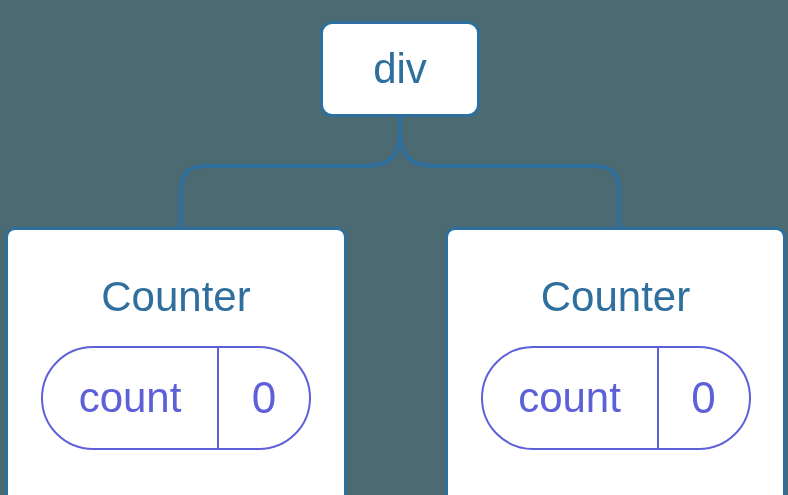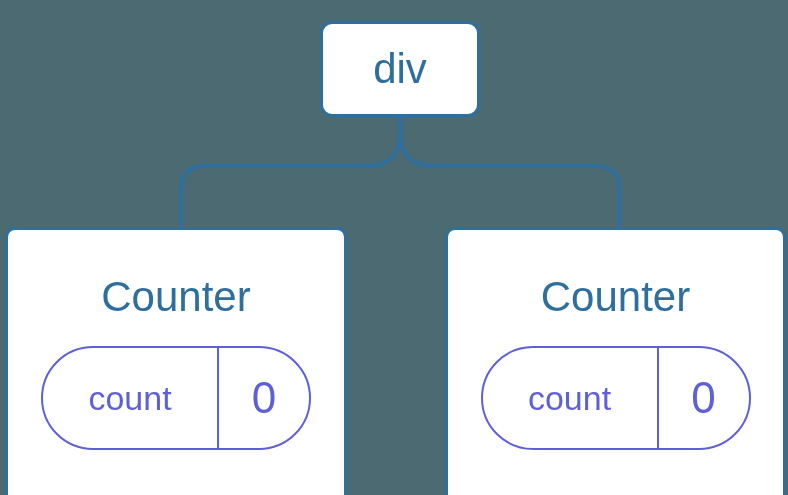--- a/index.html
+++ b/index.html
@@ -81,21 +81,21 @@
     align-items: stretch;
     color: var(--state-purple);
     background: var(--card-bg);
   }
   .pill-key {
     width: 176px;
     border-right: 2px solid var(--state-purple);
     display: flex;
     align-items: center;
     justify-content: center;
-    font-size: 34px;
+    font-size: 42px;
     text-align: right;
   }
   .pill-value {
     flex: 1;
     display: flex;
     align-items: center;
     justify-content: center;
     font-size: 44px;
   }
 </style>

